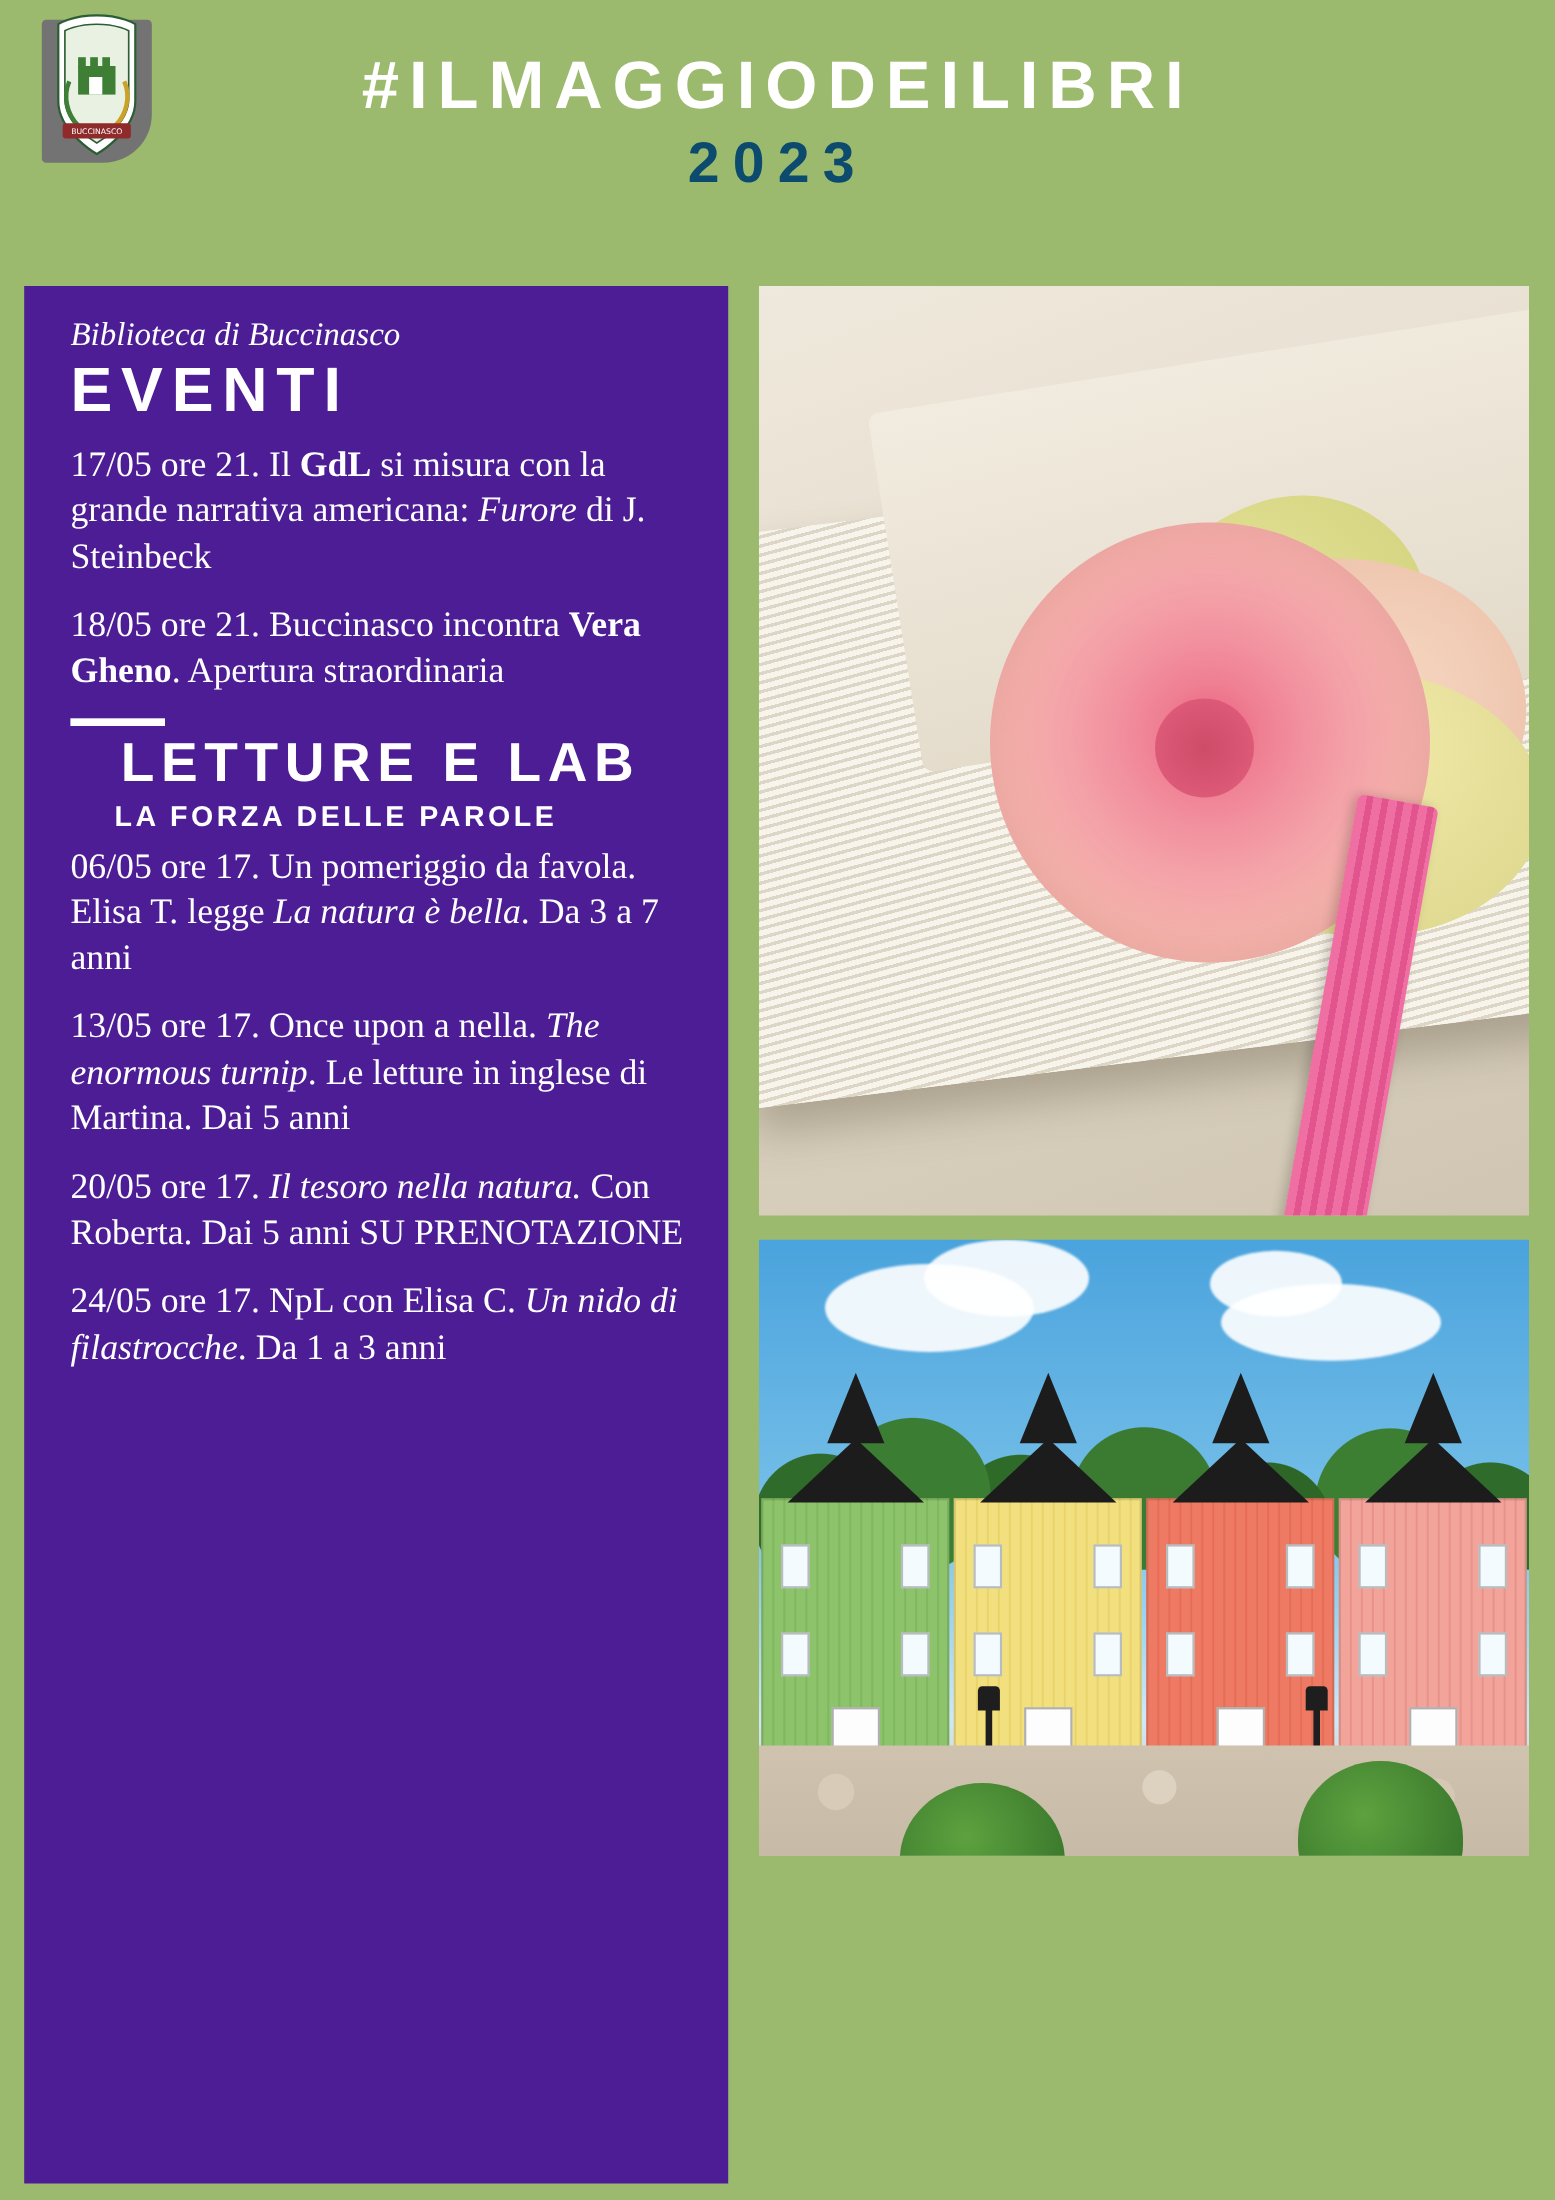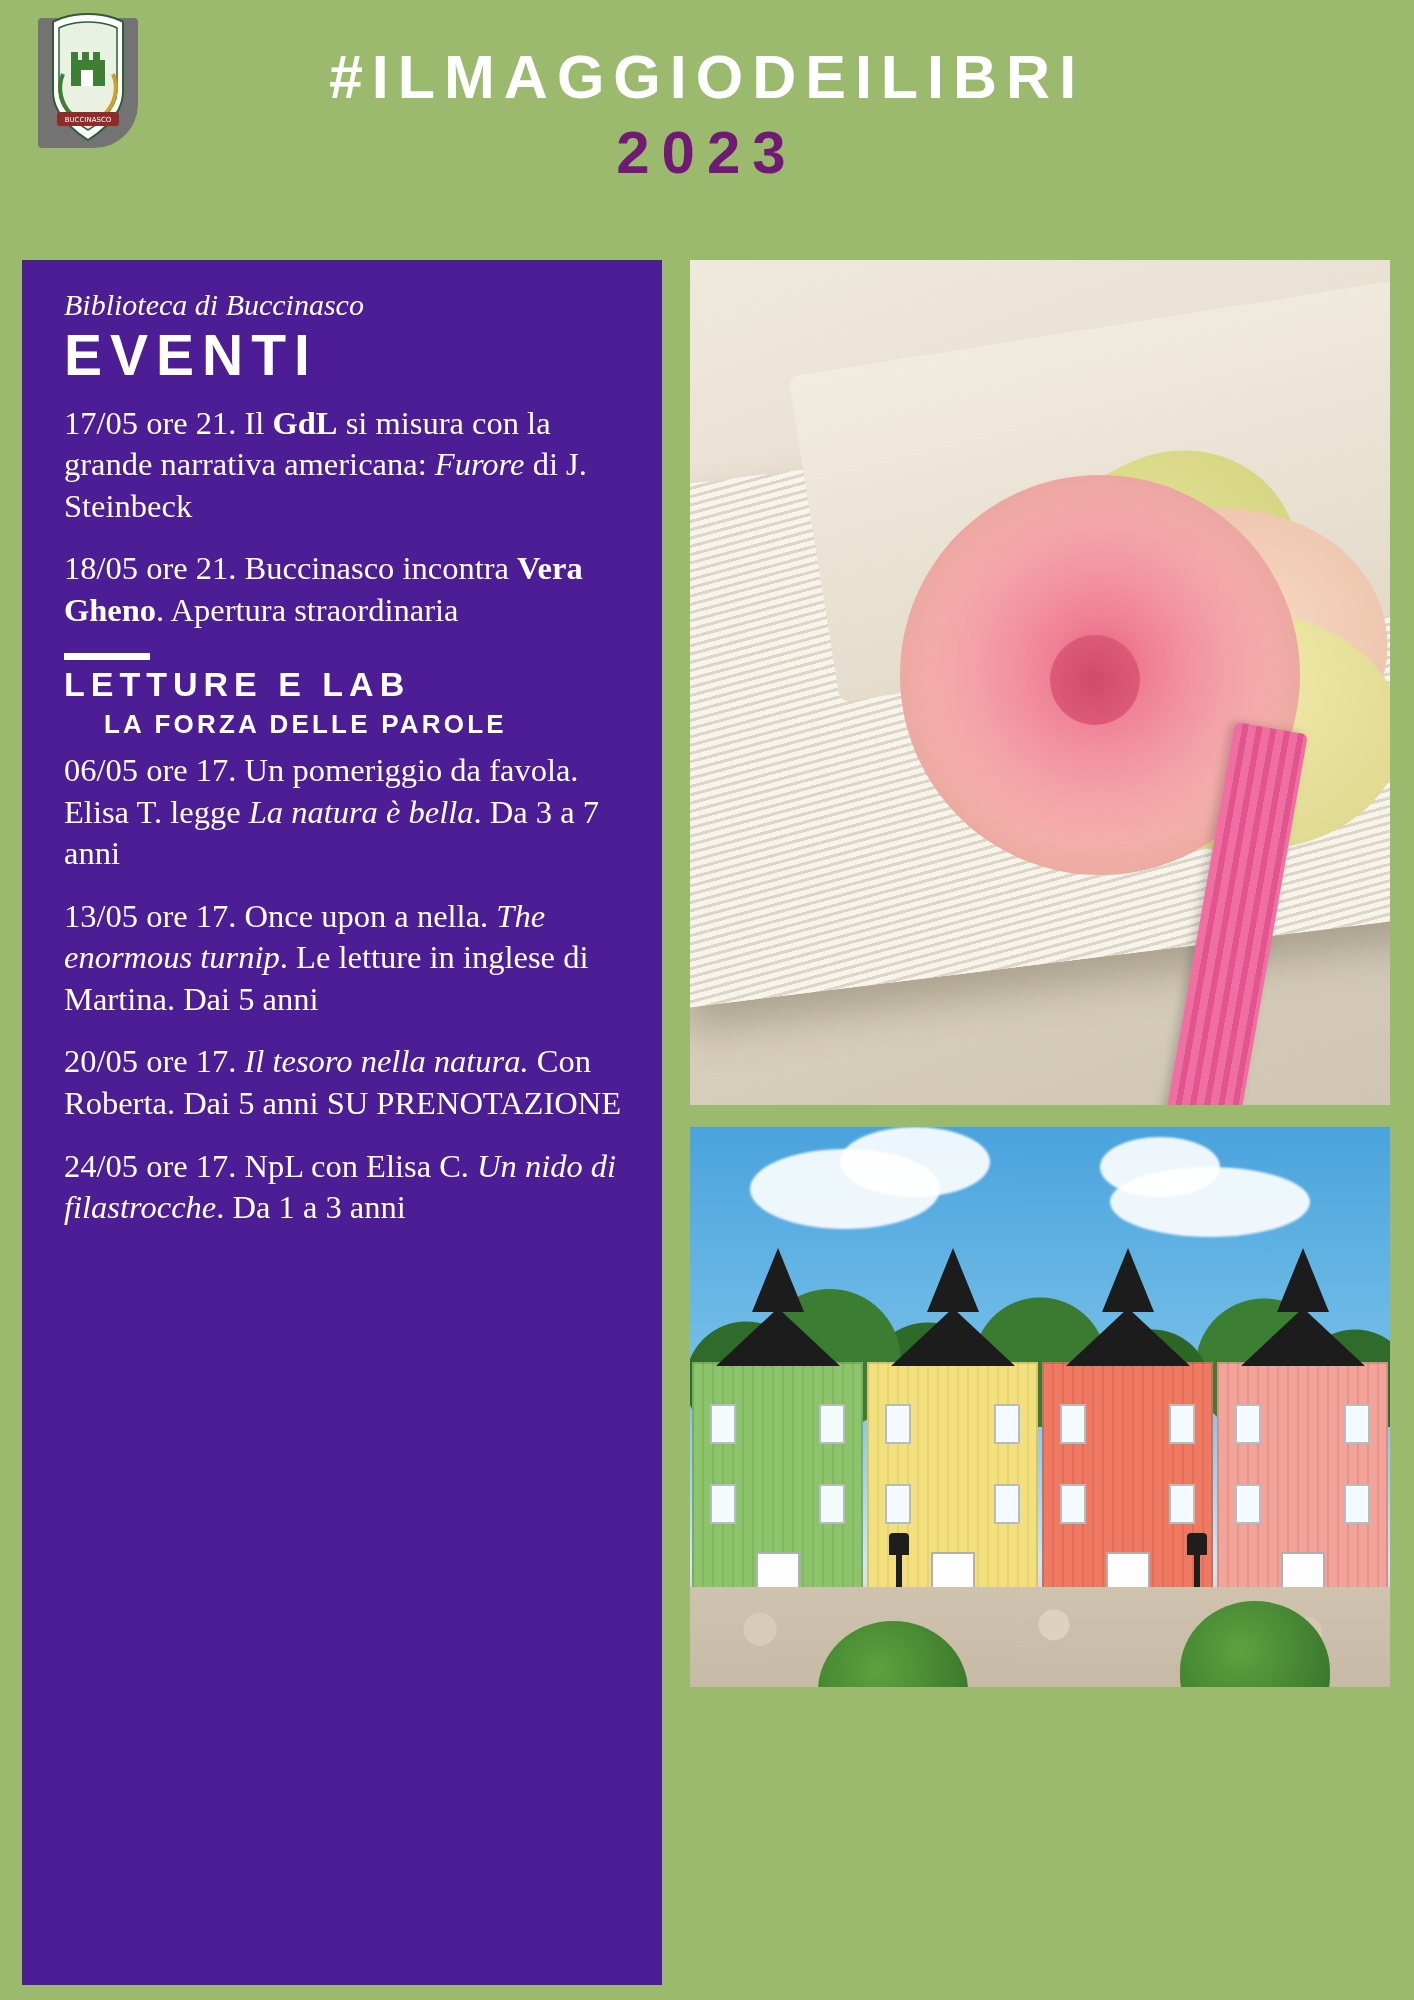--- a/index.html
+++ b/index.html
@@ -46,23 +46,23 @@
     font-family: "Liberation Sans", sans-serif;
     font-weight: bold;
     font-size: 61px;
     letter-spacing: 9px;
     color: #ffffff;
     line-height: 1.18;
   }
   .title-year {
     font-family: "Liberation Sans", sans-serif;
     font-weight: bold;
-    font-size: 60px;
+    font-size: 52px;
     letter-spacing: 12px;
-    color: #701a75;
+    color: #0c4a6e;
     line-height: 1.18;
     margin-top: 4px;
   }
 
   
   .text-panel {
     position: absolute;
     left: 22px;
     top: 260px;
     width: 640px;
@@ -96,24 +96,25 @@
 
   .rule {
     width: 86px;
     height: 7px;
     background: #ffffff;
     margin: 10px 0 6px 0;
   }
   .heading-letture {
     font-family: "Liberation Sans", sans-serif;
     font-weight: bold;
-    font-size: 34px;
+    font-size: 50px;
     letter-spacing: 6px;
     line-height: 1.1;
     margin-bottom: 6px;
+    text-align: center;
   }
   .subheading-forza {
     font-family: "Liberation Sans", sans-serif;
     font-weight: bold;
     font-size: 26px;
     letter-spacing: 3.2px;
     margin-bottom: 10px;
     margin-left: 40px;
   }
 

